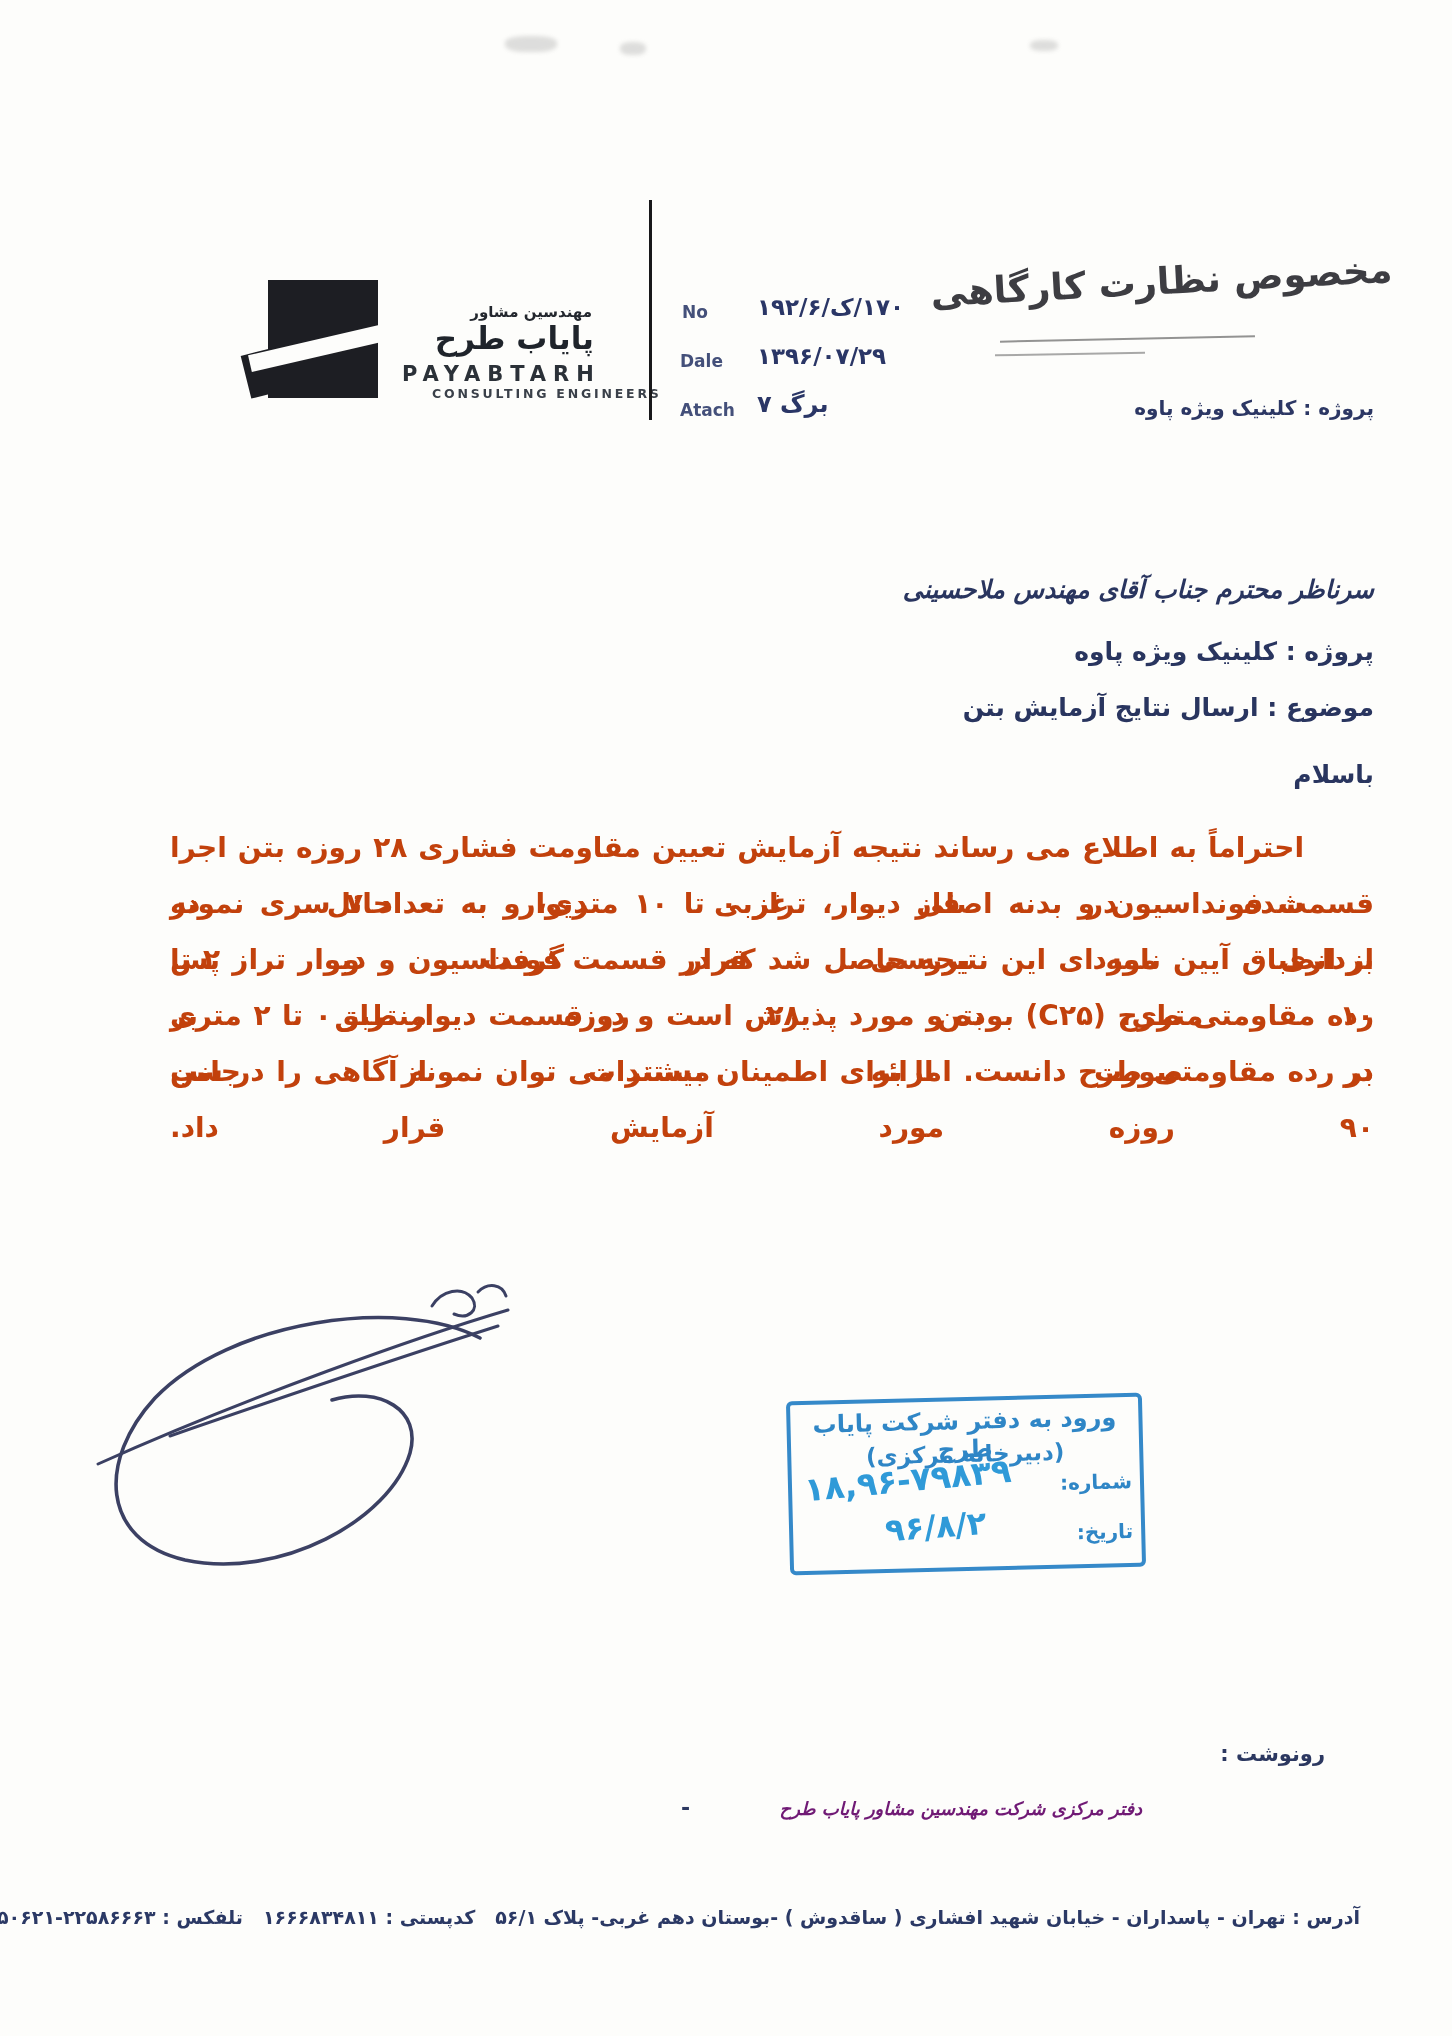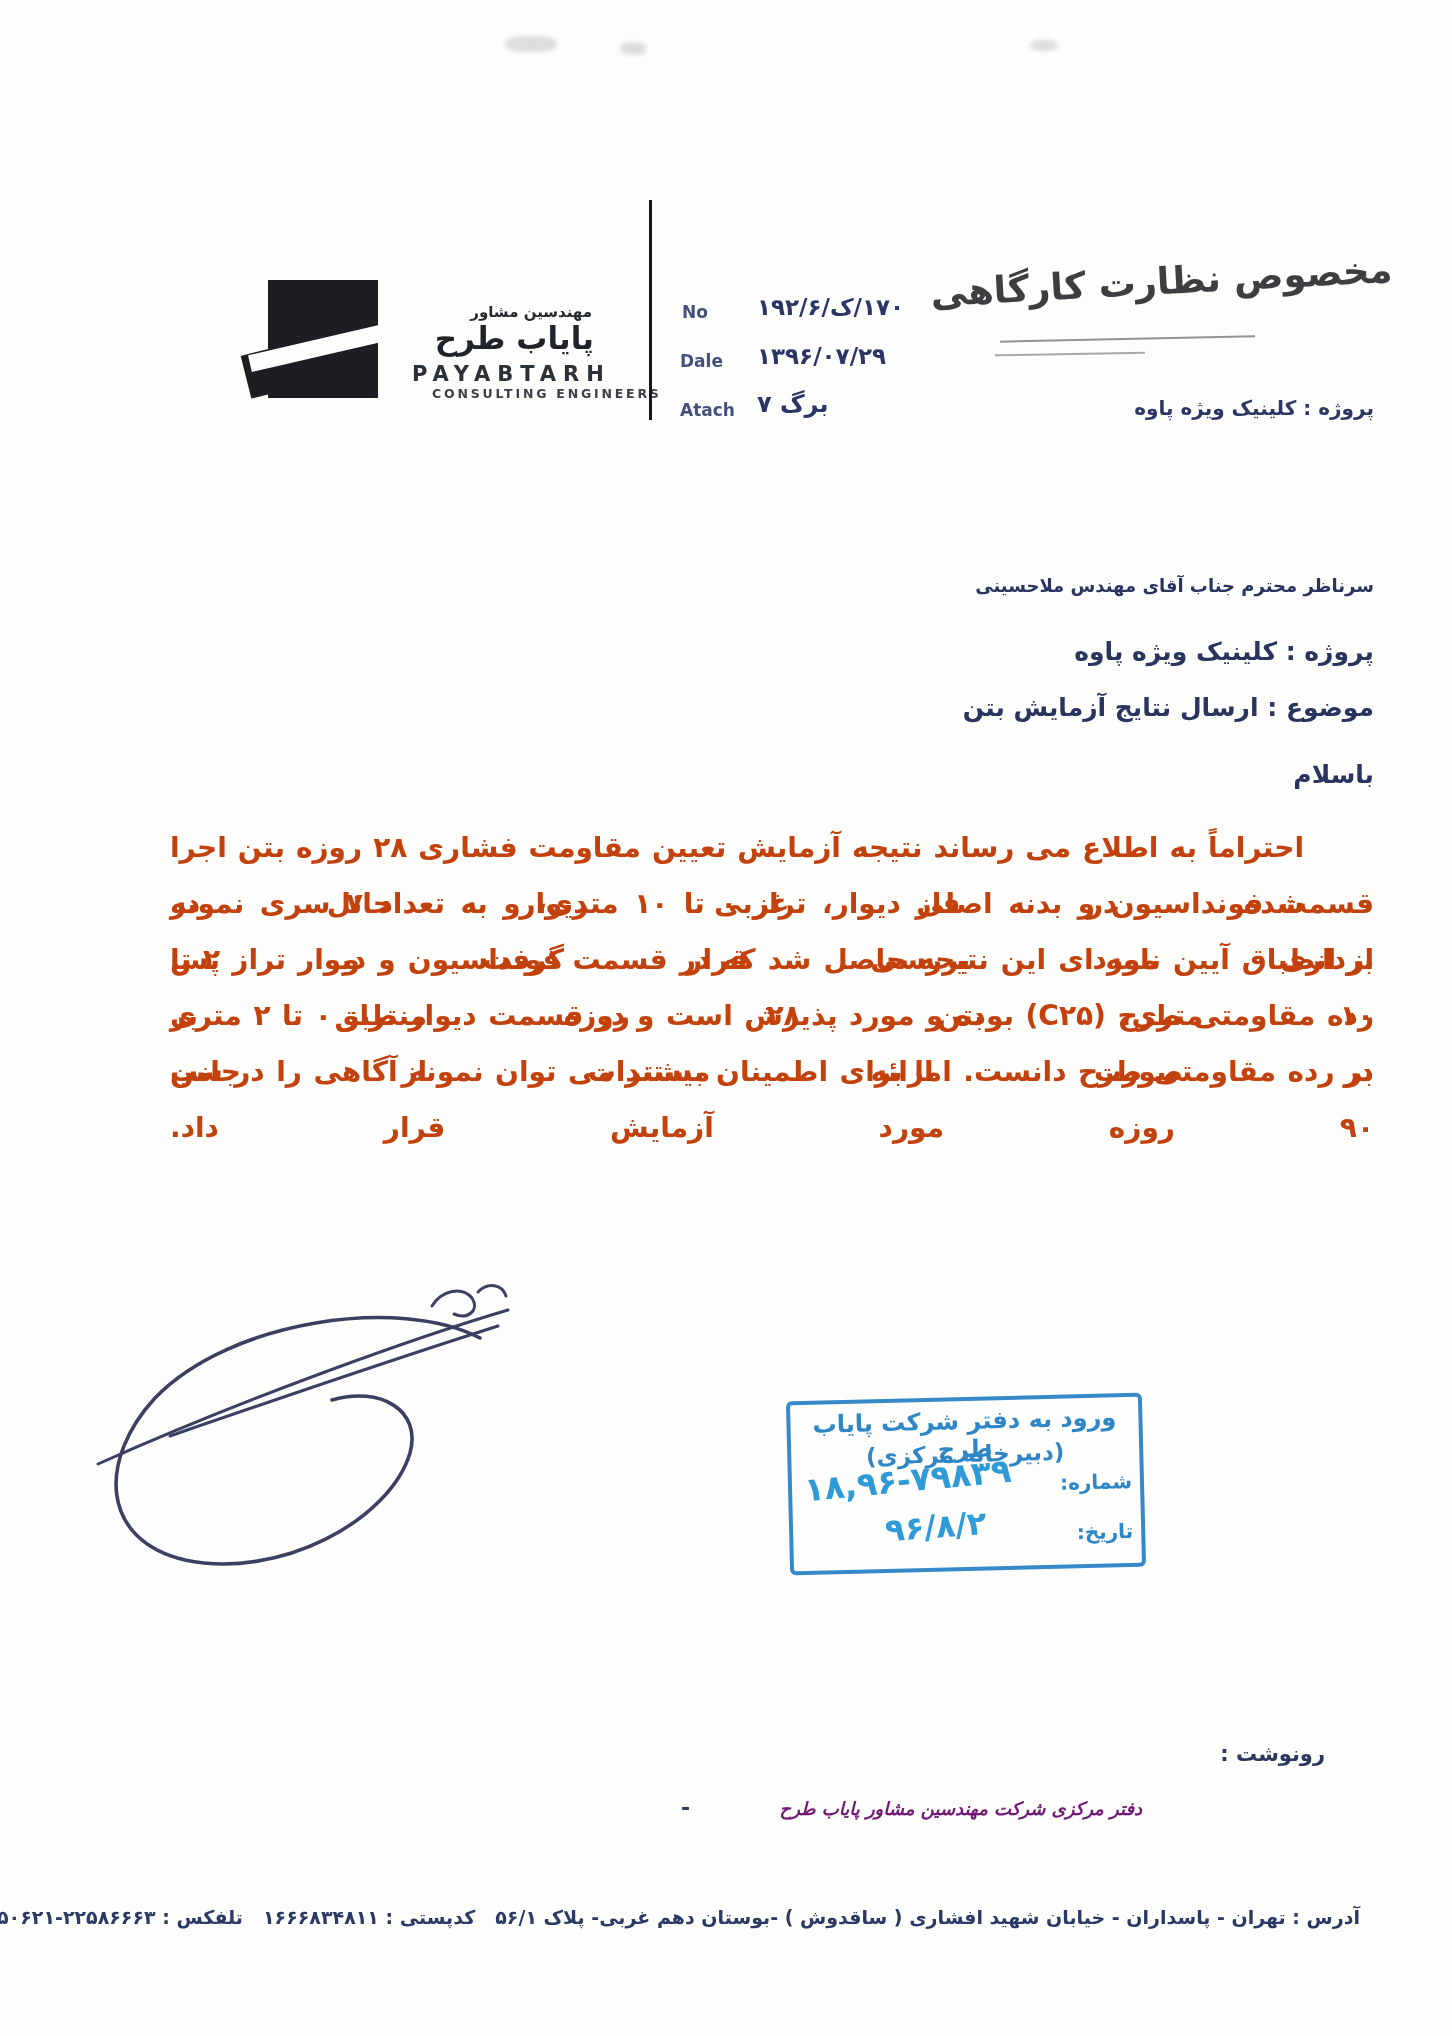--- a/index.html
+++ b/index.html
@@ -11,35 +11,35 @@
   .abs{position:absolute;}
   .fa{direction:rtl;unicode-bidi:embed;}
   .ltrnum{direction:ltr;unicode-bidi:isolate;}
 
   
   .logo-square{left:268px;top:280px;width:110px;height:118px;background:#1d1e23;}
   .logo-tail{left:245px;top:347px;width:68px;height:44px;background:#1d1e23;transform:rotate(-14deg);}
   .logo-band{left:248px;top:338px;width:152px;height:17px;background:#fdfdfb;transform:rotate(-13deg);}
   .brand-fa-small{right:860px;top:303px;font-size:15px;font-weight:700;color:#23272e;}
   .brand-fa-large{right:858px;top:320px;font-size:31px;font-weight:700;color:#1f242b;}
-  .brand-en{left:402px;top:362px;font-size:21px;font-weight:700;letter-spacing:7px;color:#2b3138;margin-left:10px;}
+  .brand-en{left:402px;top:362px;font-size:21px;font-weight:700;letter-spacing:7px;color:#2b3138;}
   .brand-en-sub{left:432px;top:386px;font-size:12.5px;font-weight:600;letter-spacing:2.8px;color:#3a4049;}
   .hdr-divider{left:649px;top:200px;width:3px;height:220px;background:#18181a;}
 
   .meta-label{font-size:17px;font-weight:700;color:#44507a;}
   .meta-value{font-size:23px;font-weight:700;color:#2a3666;}
 
   .hw-note{right:60px;top:248px;font-size:37px;font-weight:600;color:#3d3d42;
            transform:rotate(-3deg);transform-origin:right center;}
   .hw-underline{height:2px;background:#6f6f6f;opacity:.75;}
   .hdr-project{right:78px;top:396px;font-size:20px;font-weight:700;color:#2c3764;}
 
   
   .rcp{right:78px;font-weight:700;color:#29355f;}
-  .rcp-1{top:575px;font-size:18px;}
+  .rcp-1{top:575px;font-size:25px;font-style:italic;}
   .rcp-2{top:637px;font-size:25px;}
   .rcp-3{top:693px;font-size:25px;}
   .rcp-4{top:760px;font-size:25px;}
 
   
   .body-block{left:170px;top:820px;width:1204px;}
   .body-line{
     direction:rtl;font-size:28px;font-weight:600;color:#c2410c;
     line-height:56px;height:56px;
     text-align:justify;text-align-last:justify;

